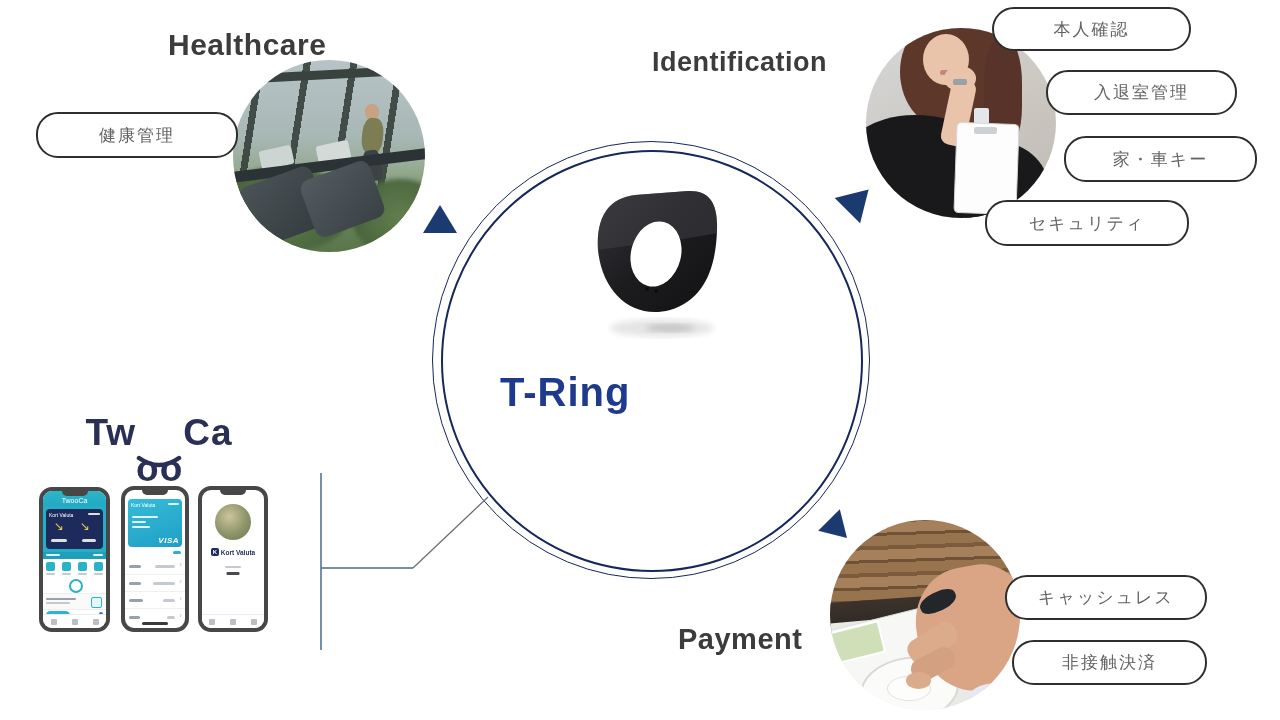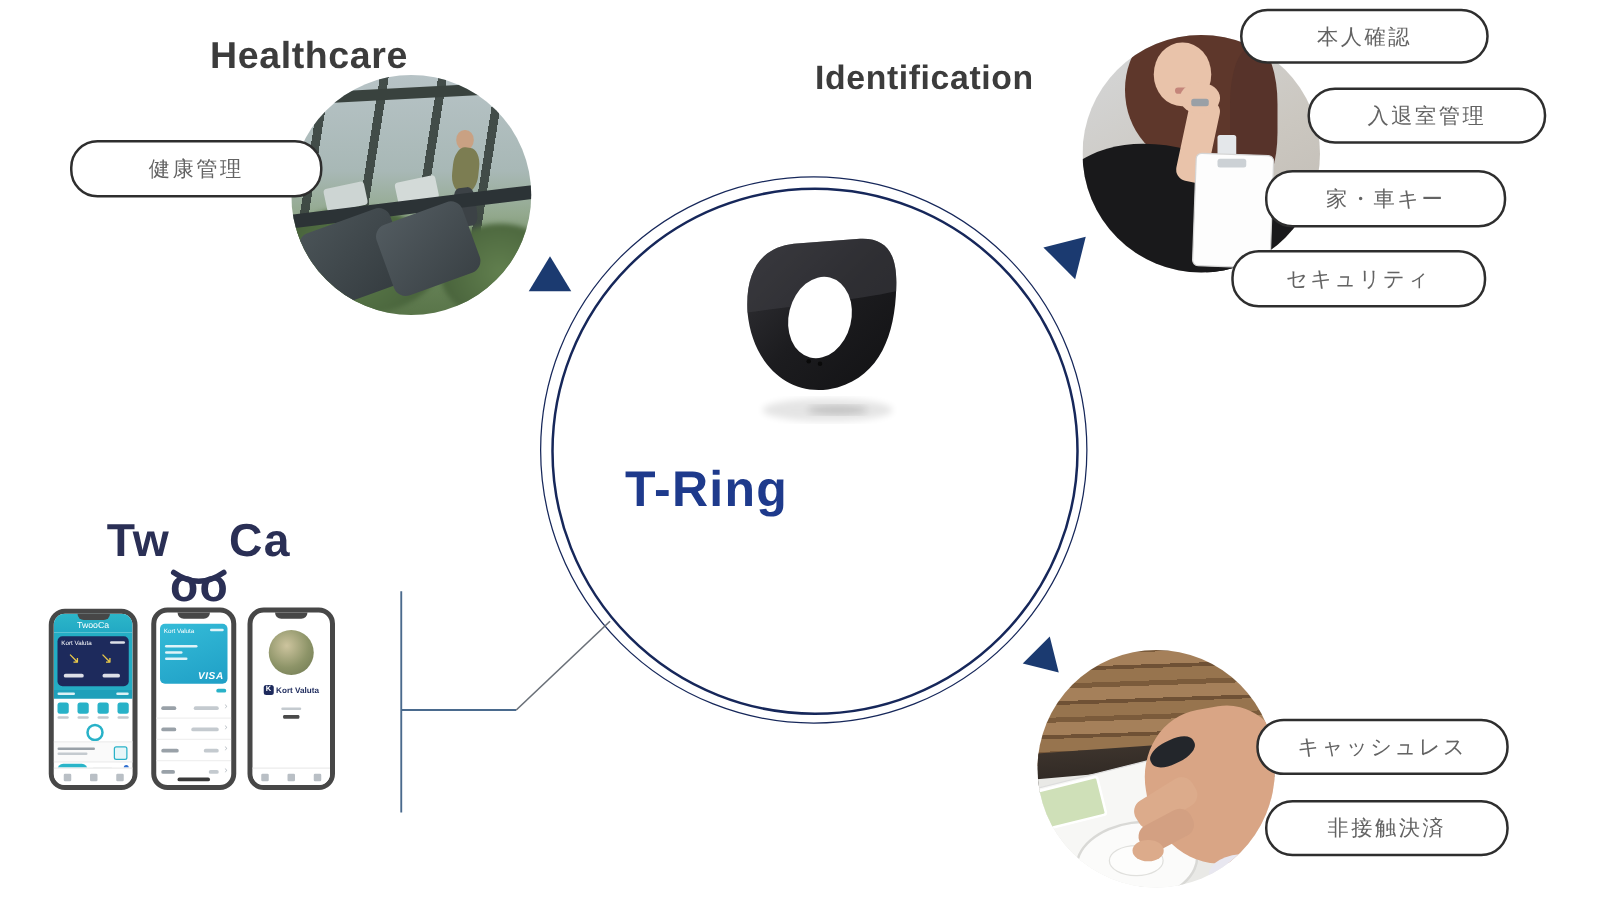--- a/index.html
+++ b/index.html
@@ -57,21 +57,21 @@
     <div style="left:14%;top:46%;width:17%;height:10%;background:#cdd5d3;border-radius:3px;transform:rotate(-12deg);"></div>
     <div style="left:44%;top:43%;width:17%;height:10%;background:#d3dad8;border-radius:3px;transform:rotate(-12deg);"></div>
     <div style="left:69%;top:23%;width:7%;height:8%;background:#c9a183;border-radius:50%;"></div>
     <div style="left:67%;top:30%;width:11%;height:19%;background:#7c7d52;border-radius:40%;transform:rotate(6deg);"></div>
     <div style="left:68%;top:47%;width:9%;height:16%;background:#3c4246;border-radius:30%;transform:rotate(-8deg);"></div>
     <div style="left:-10%;top:52%;width:120%;height:11px;background:#2c3336;border-radius:6px;transform:rotate(-7deg);"></div>
     <div style="left:6%;top:60%;width:40%;height:33%;background:linear-gradient(150deg,#4a5357,#343b3f);border-radius:10px;transform:rotate(-20deg);"></div>
     <div style="left:38%;top:57%;width:38%;height:31%;background:linear-gradient(150deg,#525b60,#3a4145);border-radius:10px;transform:rotate(-20deg);"></div>
   </div>
 
-  <div class="pill" style="left:56px;top:112px;width:198px;height:42px;">
+  <div class="pill" style="left:36px;top:112px;width:198px;height:42px;">
       <span>健康管理</span>
     </div>
 
   <div class="heading" style="left:652px;top:47px;font-size:27px;">Identification</div>
 
   <div class="photo" style="left:866px;top:28px;width:190px;height:190px;">
     <div style="inset:0;background:linear-gradient(150deg,#d6d8da 0%,#cbc7c0 55%,#beb9b2 100%);"></div>
     <div style="left:18%;top:-8%;width:55%;height:62%;background:#5e372b;border-radius:50% 45% 40% 50%;"></div>
     <div style="left:62%;top:6%;width:20%;height:58%;background:#57332a;border-radius:40%;"></div>
     <div style="left:30%;top:3%;width:24%;height:27%;background:#e9c3aa;border-radius:50%;"></div>
@@ -85,21 +85,21 @@
     <div style="left:47%;top:50%;width:32%;height:47%;background:#fdfdfd;border:1px solid #d5d5d5;border-radius:5px;transform:rotate(2deg);"></div>
     <div style="left:57%;top:52%;width:12%;height:4%;background:#ccd1d5;border-radius:2px;"></div>
   </div>
 
   <div class="pill" style="left:992px;top:7px;width:195px;height:40px;">
       <span>本人確認</span>
     </div>
   <div class="pill" style="left:1046px;top:70px;width:187px;height:41px;">
       <span>入退室管理</span>
     </div>
-  <div class="pill" style="left:1012px;top:136px;width:189px;height:42px;font-family:Liberation Serif, serif;">
+  <div class="pill" style="left:1064px;top:136px;width:189px;height:42px;font-family:Liberation Serif, serif;">
       <span>家・車キー</span>
     </div>
   <div class="pill" style="left:985px;top:200px;width:200px;height:42px;">
       <span>セキュリティ</span>
     </div>
 
   <div class="ring-circle outer" style="left:432px;top:141px;width:436px;height:436px;"></div>
   <div class="ring-circle" style="left:441px;top:150px;width:418px;height:418px;"></div>
 
   <svg class="abs" style="left:540px;top:170px;z-index:3;" width="220" height="190" viewBox="0 0 220 190">
@@ -228,20 +228,21 @@
     <div class="bar abs" style="left:50%;top:76px;transform:translateX(-50%);width:16px;height:2px;"></div>
     <div class="abs" style="left:50%;top:82px;transform:translateX(-50%);width:13px;height:3px;background:#4a4a4a;border-radius:1px;"></div>
     <div class="p-nav">
         <span></span>
         <span></span>
         <span></span>
       </div>
   </div>
 
 
+  <div class="heading" style="left:678px;top:623px;font-size:29px;">Payment</div>
 
   <div class="photo" style="left:830px;top:520px;width:190px;height:190px;">
     <div style="left:-5%;top:-6%;width:110%;height:52%;background:repeating-linear-gradient(181deg,#97744e 0 10px,#7b5b3b 10px 14px,#a5805a 14px 24px,#6f5135 24px 27px);transform:rotate(-3deg);"></div>
     <div style="left:-5%;top:40%;width:112%;height:17%;background:linear-gradient(180deg,#3c332c,#2c2622);transform:rotate(-4deg);"></div>
     <div style="left:-6%;top:50%;width:115%;height:58%;background:#e9e9e6;transform:rotate(-5deg);"></div>
     <div style="left:-10%;top:52%;width:72%;height:50%;background:#f7f7f5;border:1px solid #ddd;border-radius:10px;transform:rotate(-14deg);"></div>
     <div style="left:0%;top:56%;width:26%;height:15%;background:#cfe0b8;border:2px solid #fff;border-radius:3px;transform:rotate(-14deg);"></div>
     <div style="left:16%;top:72%;width:50%;height:32%;background:#fbfbfa;border:2px solid #d9d9d6;border-radius:50%;transform:rotate(-8deg);"></div>
     <div style="left:30%;top:82%;width:22%;height:12%;border:1px solid #e0e0dd;border-radius:50%;background:#fdfdfc;"></div>
     <div style="left:46%;top:24%;width:60%;height:66%;background:#d9a585;border-radius:45% 40% 35% 50%;transform:rotate(-10deg);"></div>

